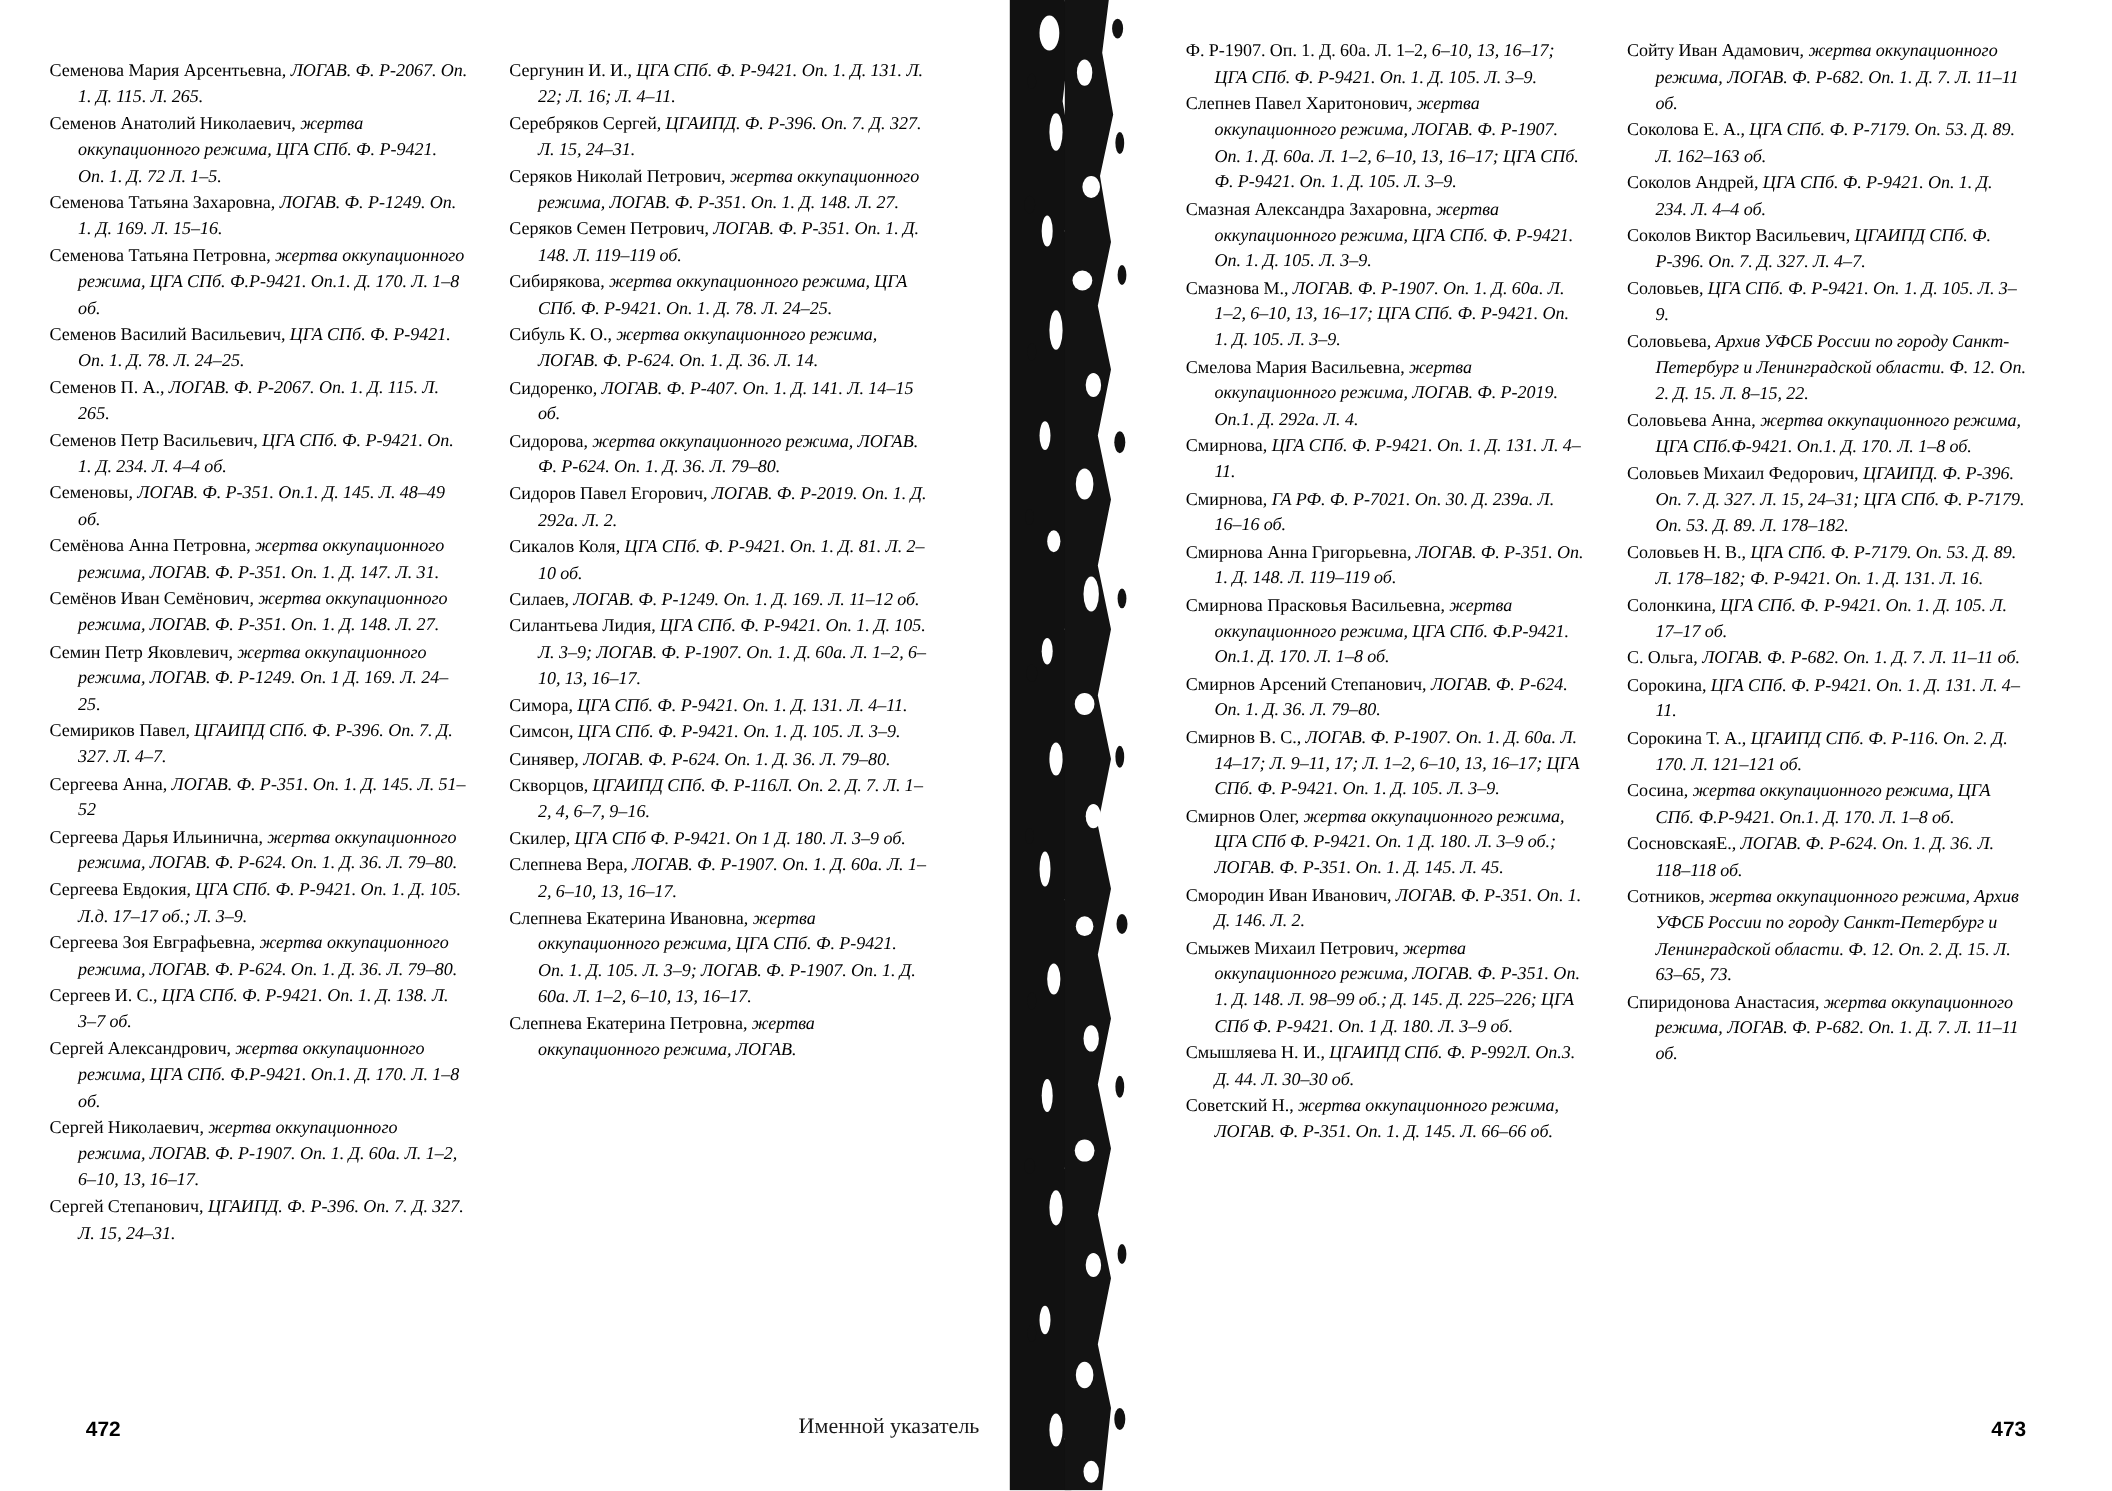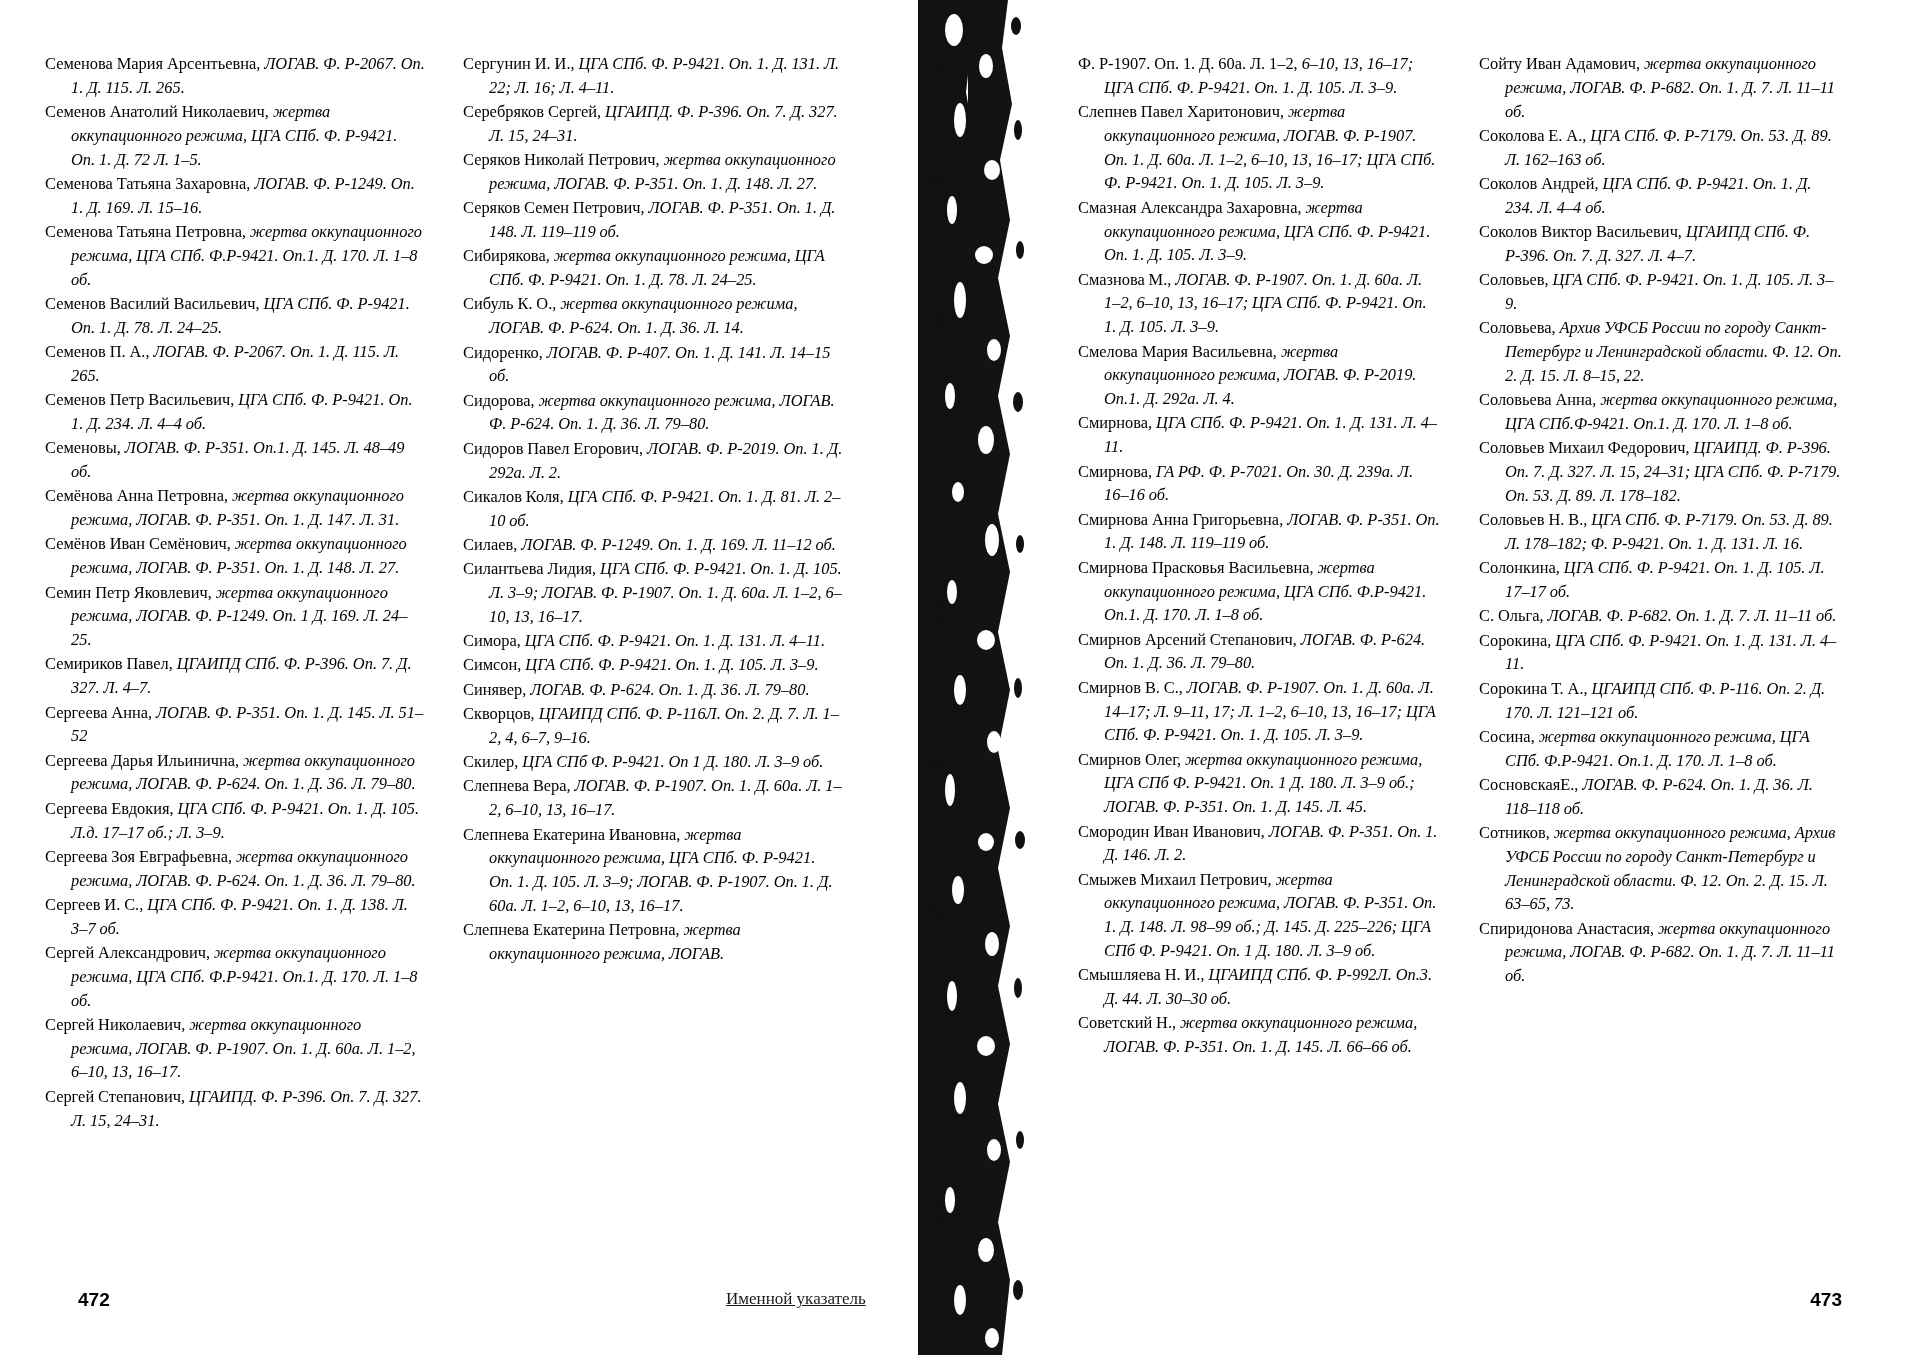--- a/index.html
+++ b/index.html
@@ -29,21 +29,21 @@
     width: 916px;
     padding: 52px 0 0 45px;
   }
   .gutter {
     width: 140px;
     position: relative;
     overflow: hidden;
   }
   .page-right {
     width: 864px;
-    padding: 52px 78px 0 22px;
+    padding: 34px 78px 0 22px;
   }
   .cols {
     display: flex;
     gap: 38px;
   }
   .col {
     width: 380px;
   }
   .page-right .col {
     width: 380px;
@@ -66,24 +66,23 @@
     bottom: 44px;
     font-size: 19px;
     font-weight: bold;
     font-family: "Liberation Sans", sans-serif;
   }
   .folio-left { left: 78px; }
   .folio-right { right: 78px; }
   .running-head {
     position: absolute;
     bottom: 46px;
-    font-size: 17px;
+    font-size: 20px;
     font-family: "Liberation Serif", serif;
     color: #1a1a1a;
-    text-decoration: underline;
   }
   .running-head-left {
     left: 726px;
   }
   
   .gutter-art {
     position: absolute;
     top: 0;
     left: 0;
     width: 140px;

